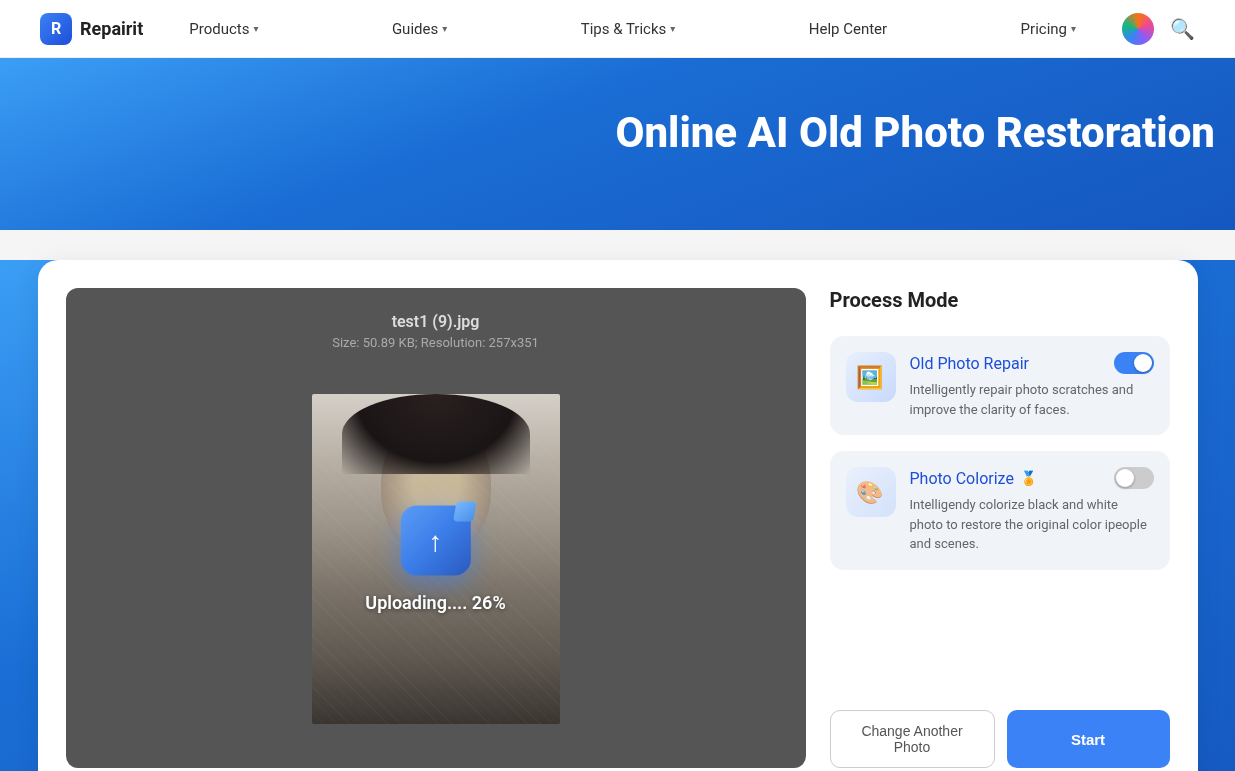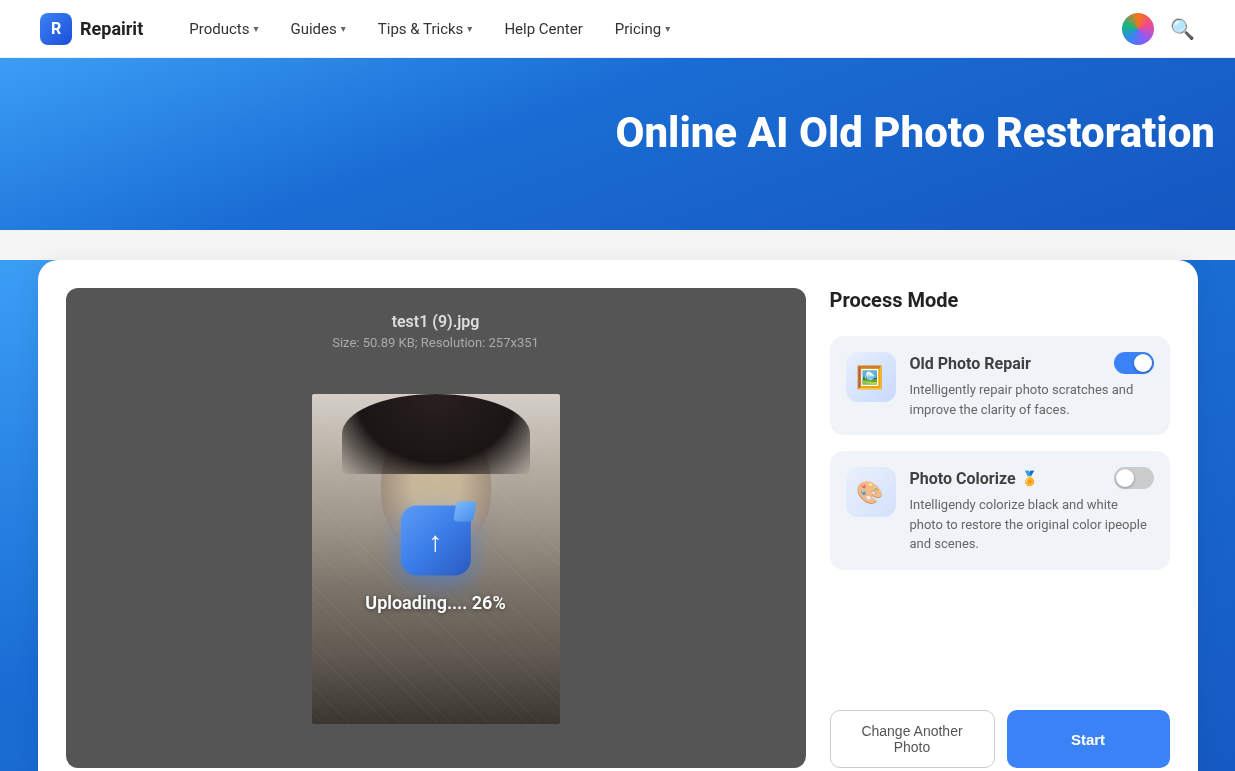--- a/index.html
+++ b/index.html
@@ -29,21 +29,21 @@
       background: linear-gradient(135deg, #3b82f6, #1d4ed8);
       border-radius: 8px;
       display: flex; align-items: center; justify-content: center;
       color: white; font-size: 16px; font-weight: bold;
     }
     .nav-items {
       display: flex;
       align-items: center;
       gap: 4px;
       flex: 1;
-      justify-content: flex-start;
+      justify-content: space-between;
     }
     .nav-item {
       display: flex; align-items: center; gap: 4px;
       padding: 6px 14px;
       font-size: 15px;
       color: #333;
       cursor: pointer;
       border-radius: 6px;
     }
     .nav-chevron { font-size: 10px; color: #666; }
@@ -238,22 +238,22 @@
     }
     .mode-content { flex: 1; }
     .mode-header {
       display: flex;
       align-items: center;
       justify-content: space-between;
       margin-bottom: 6px;
     }
     .mode-name {
       font-size: 16px;
-      font-weight: 700;
-      color: #404040;
+      font-weight: 400;
+      color: #1d4ed8;
       display: flex; align-items: center; gap: 6px; text-align: right;
     }
     .mode-name .crown { font-size: 14px; }
     .mode-desc {
       font-size: 13px;
       color: #666;
       line-height: 1.5;
     }
     
     .toggle {

